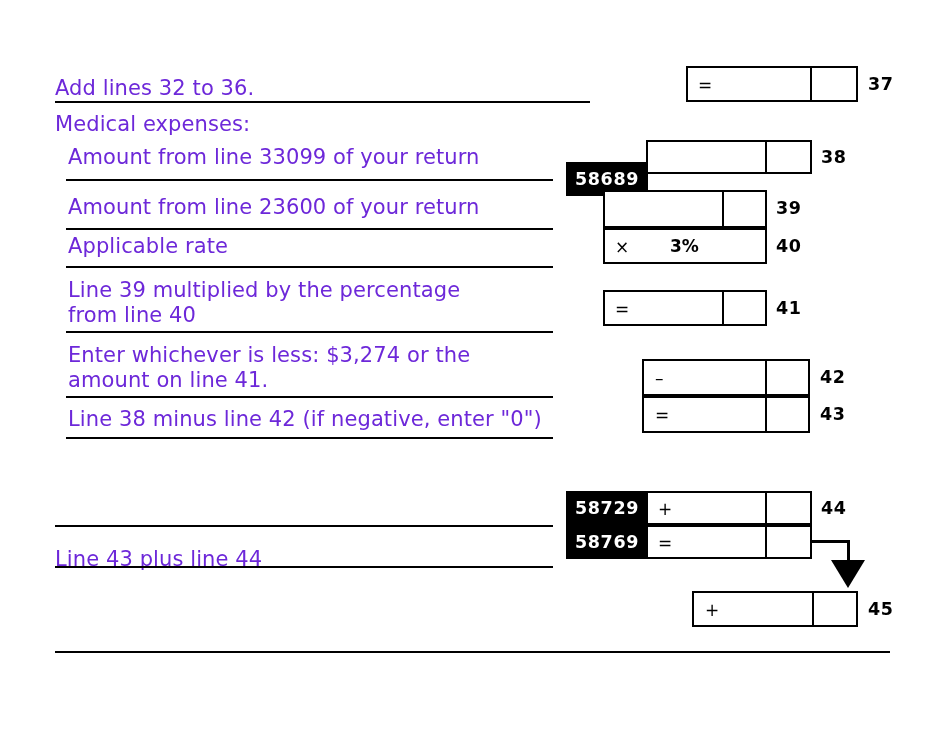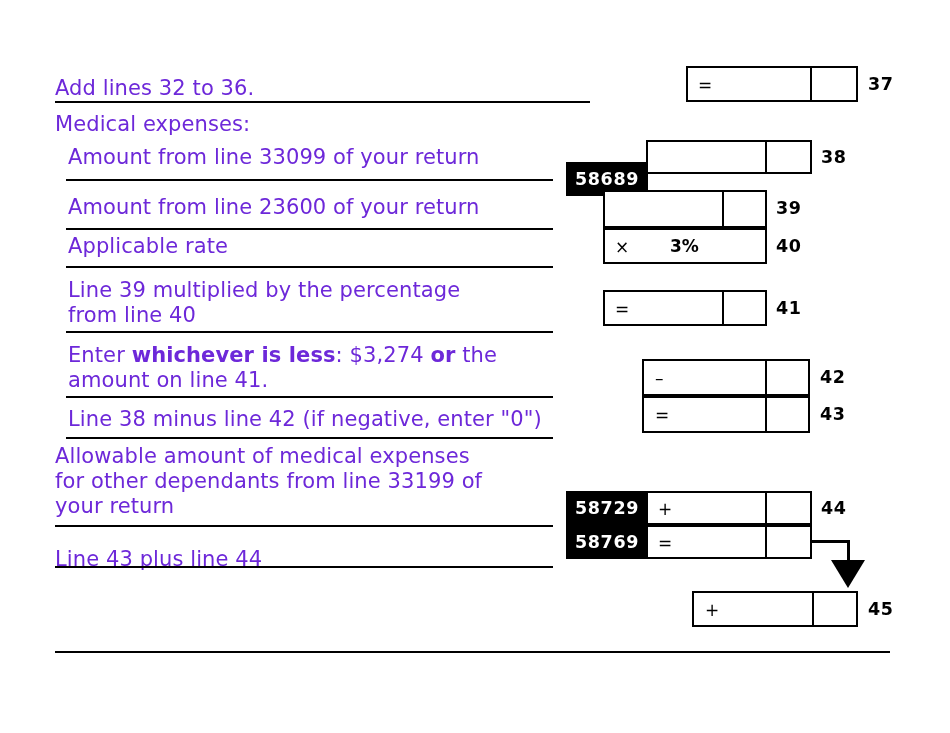--- a/index.html
+++ b/index.html
@@ -22,21 +22,21 @@
 
   
   .desc {
     position: absolute;
     font-size: 21px;
     line-height: 25px;
     color: #6d28d9;
     white-space: pre-line;
     letter-spacing: 0.1px;
   }
-  .desc b { font-weight: bold; }
+  .desc b { font-weight: normal; }
 
   
   .rule {
     position: absolute;
     height: 0;
     border-top: 2px solid #000;
   }
 
   
   .box {
@@ -182,23 +182,20 @@
 
   <div class="desc" style="left:68px; top:407px; width:520px;">Line 38 minus line 42 (if negative, enter "0")</div>
   <div class="rule" style="left:66px; top:437px; width:487px;"></div>
 
   <div class="box" style="left:642px; top:396px; width:168px; height:37px;">
     <div class="divider" style="left:121px; top:-2px; height:37px;"></div>
   </div>
   <div class="op" style="left:655px; top:407px;">=</div>
   <div class="lineno" style="left:820px; top:406px;">43</div>
 
-  <div class="desc" style="left:55px; top:444px; width:520px;">Allowable amount of medical expenses
-for other dependants from line 33199 of
-your return</div>
   <div class="rule" style="left:55px; top:525px; width:498px;"></div>
 
   <div class="code" style="left:566px; top:491px; width:82px; height:34px;">58729</div>
   <div class="box" style="left:646px; top:491px; width:166px; height:34px;">
     <div class="divider" style="left:117px; top:-2px; height:34px;"></div>
   </div>
   <div class="op" style="left:658px; top:501px;">+</div>
   <div class="lineno" style="left:821px; top:500px;">44</div>
 
   <div class="desc" style="left:55px; top:547px; width:520px;">Line 43 plus line 44</div>

